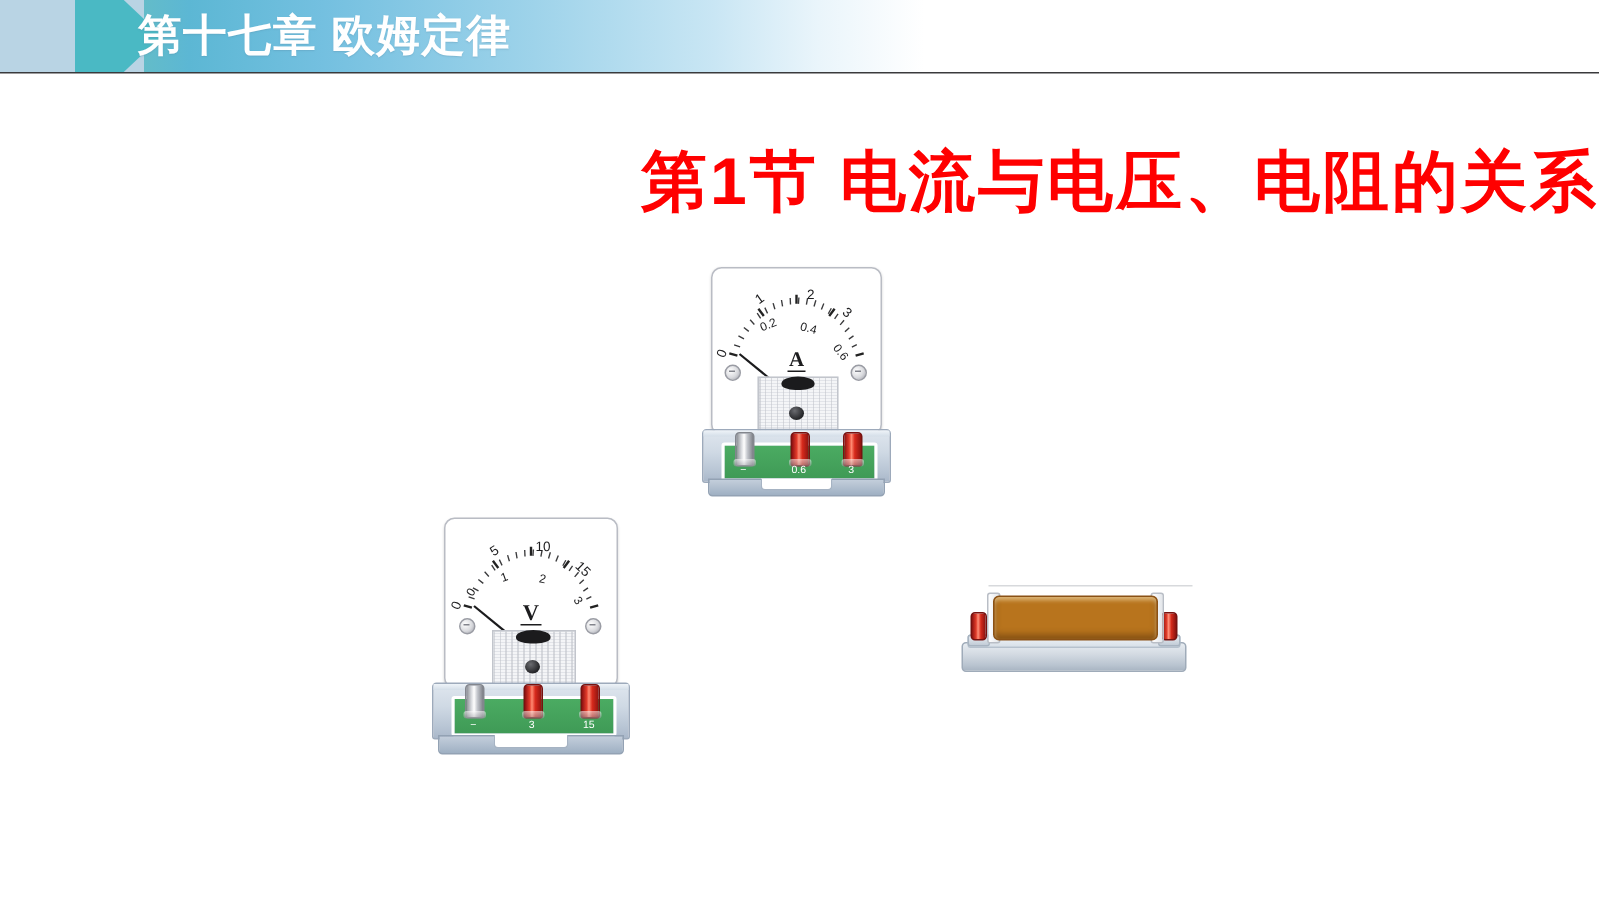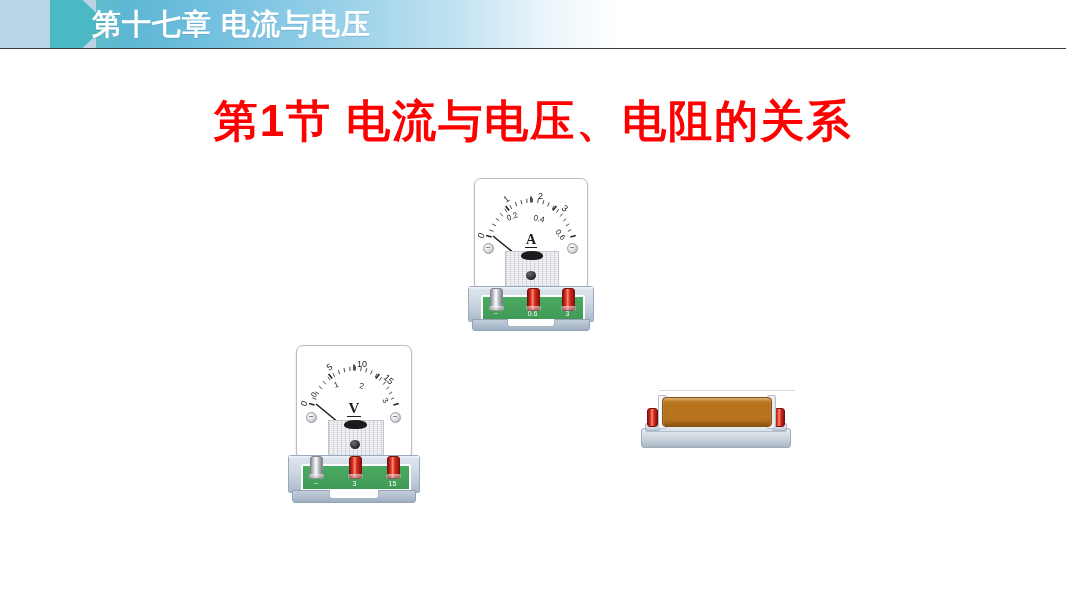--- a/index.html
+++ b/index.html
@@ -65,21 +65,21 @@
     height: 1px;
     background: #3a3a3c;
   }
 
   
   .slide-title {
     position: absolute;
     left: 0;
     top: 92px;
     width: 1066px;
-    text-align: center;
+    text-align: right;
     color: #FF0000;
     font-size: 44px;
     font-weight: bold;
     letter-spacing: 2px;
     white-space: nowrap;
   }
 
   
   .meter { position: absolute; }
 
@@ -283,21 +283,21 @@
   .coil-post-base.left { left: 4px; }
   .coil-post-base.right { left: 131px; }
 </style>
 </head>
 <body>
 
 <div class="header">
   <div class="header-bg-left"></div>
   <div class="header-bg-right"></div>
   <div class="header-chevron"></div>
-  <div class="header-title">第十七章 电流与电压</div>
+  <div class="header-title">第十七章 欧姆定律</div>
 </div>
 <div class="header-rule"></div>
 
 <div class="slide-title">第1节  电流与电压、电阻的关系</div>
 
 <div class="meter" style="left:468px; top:178px; width:128px; height:152px;">
 
   <div class="meter-body" style="left:6px; top:0; width:112px; height:110px;">
     <div class="meter-face">
       <svg class="dial-svg" width="112" height="110" viewBox="0 0 112 110">

